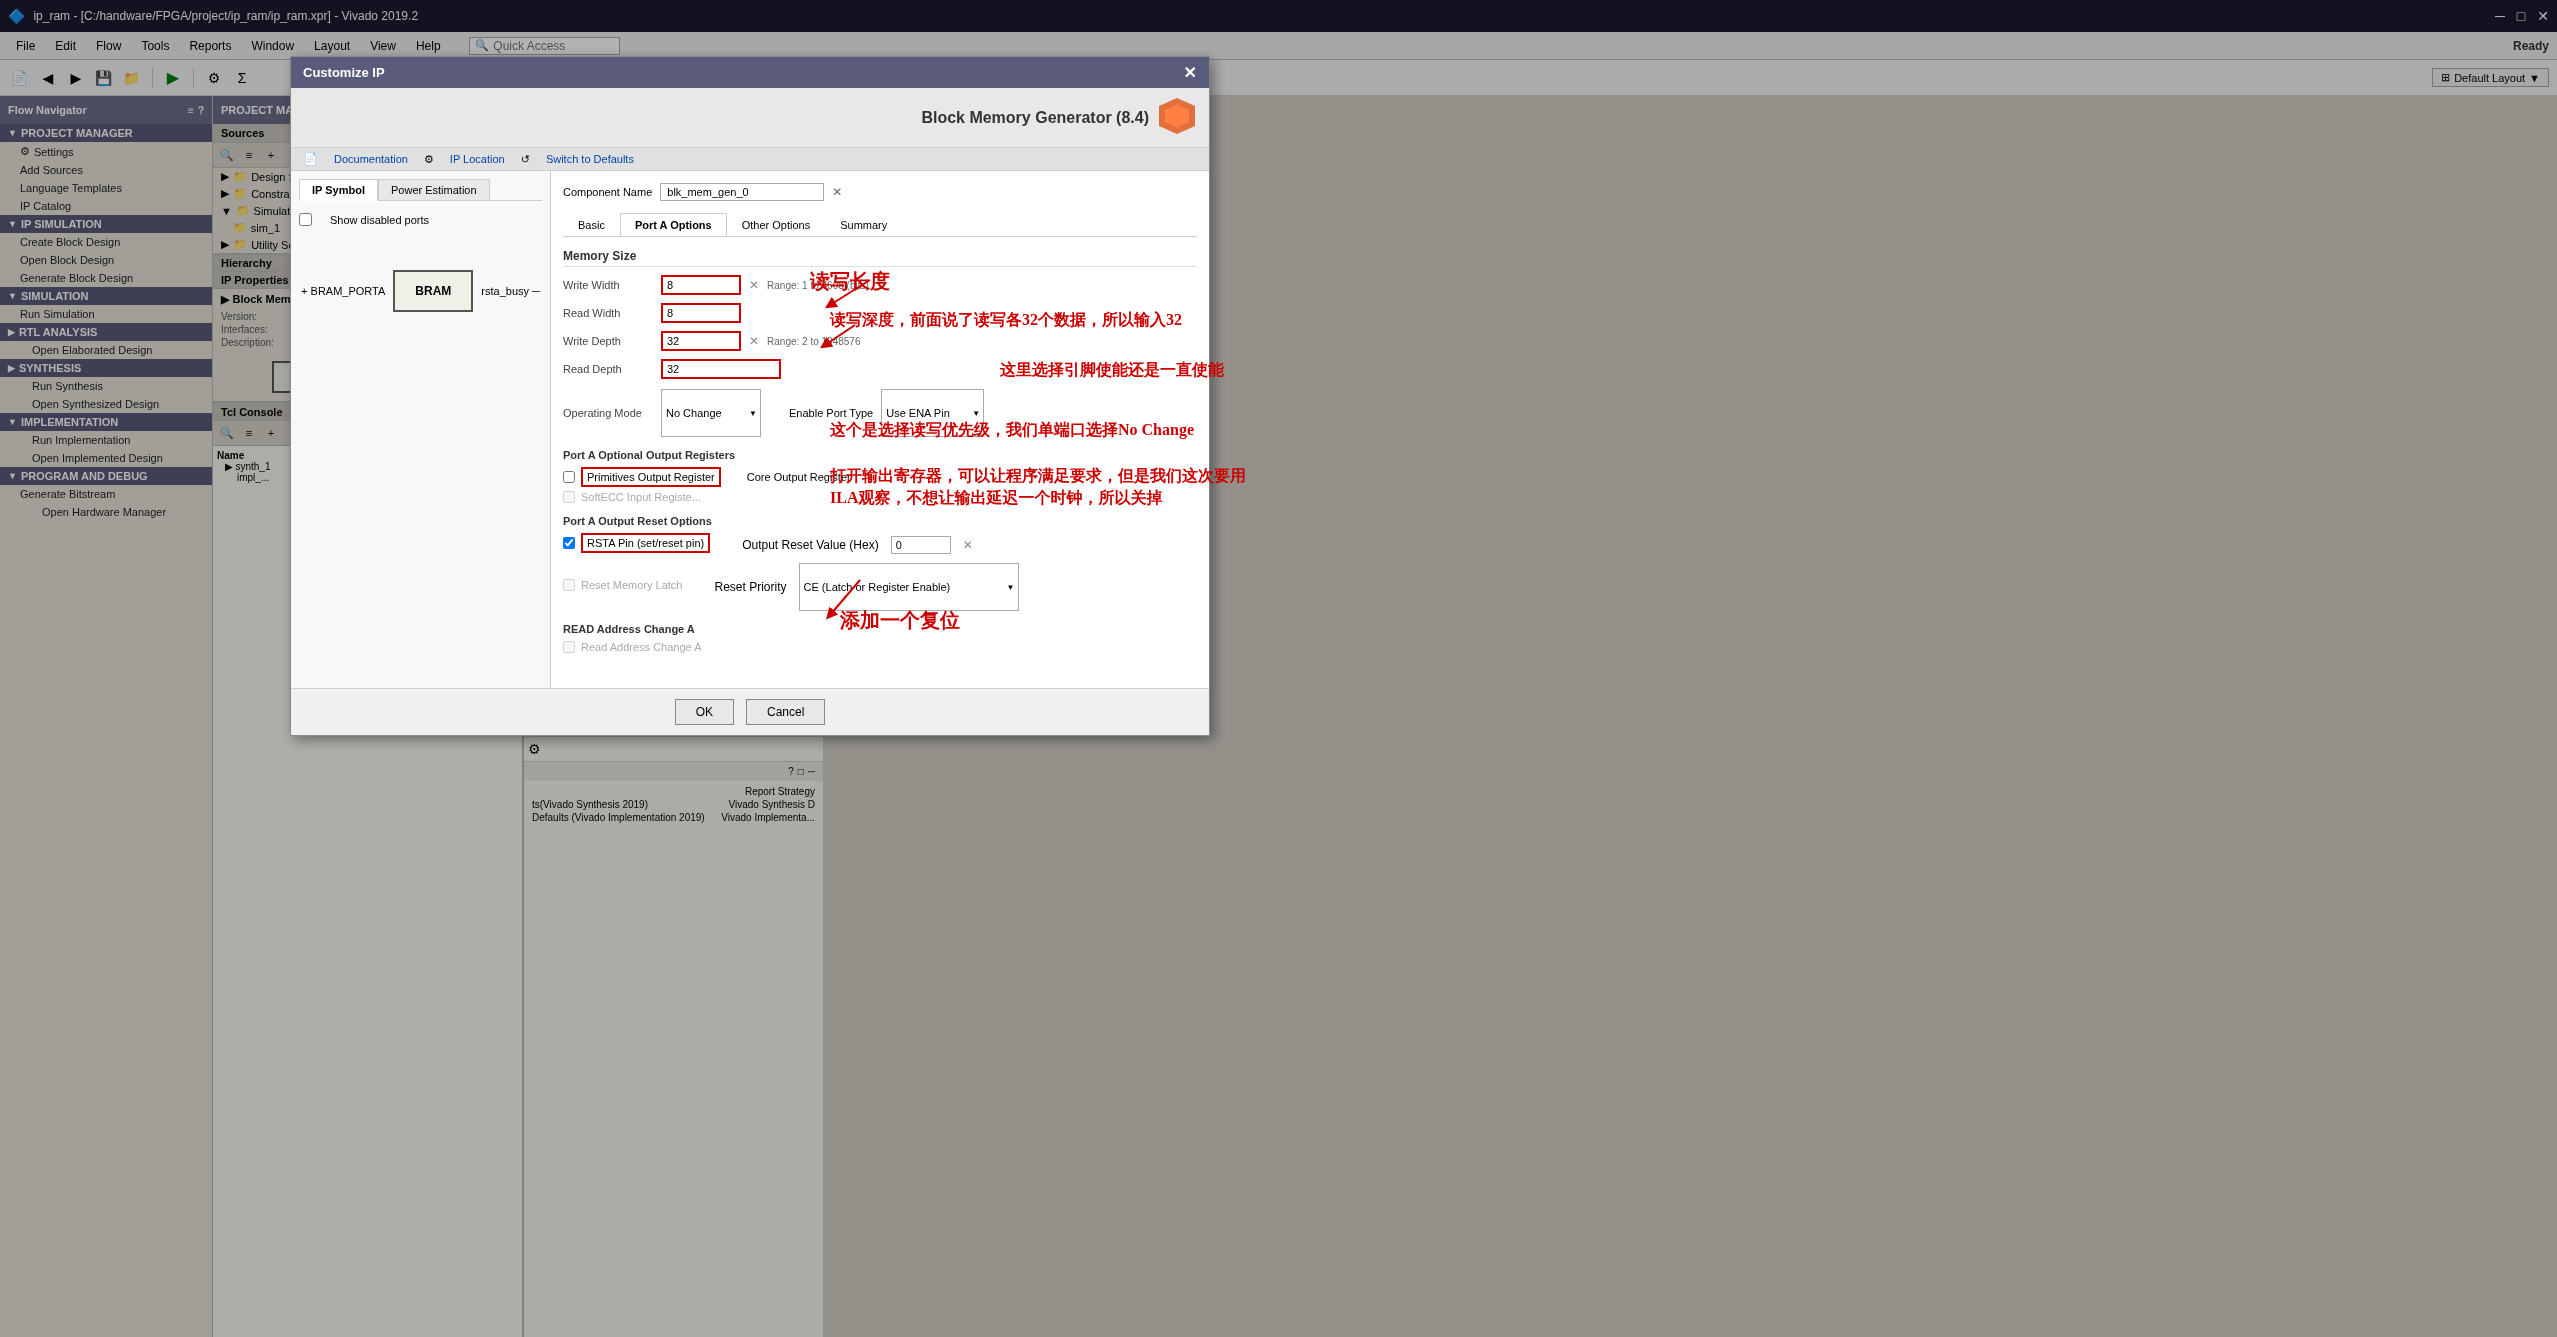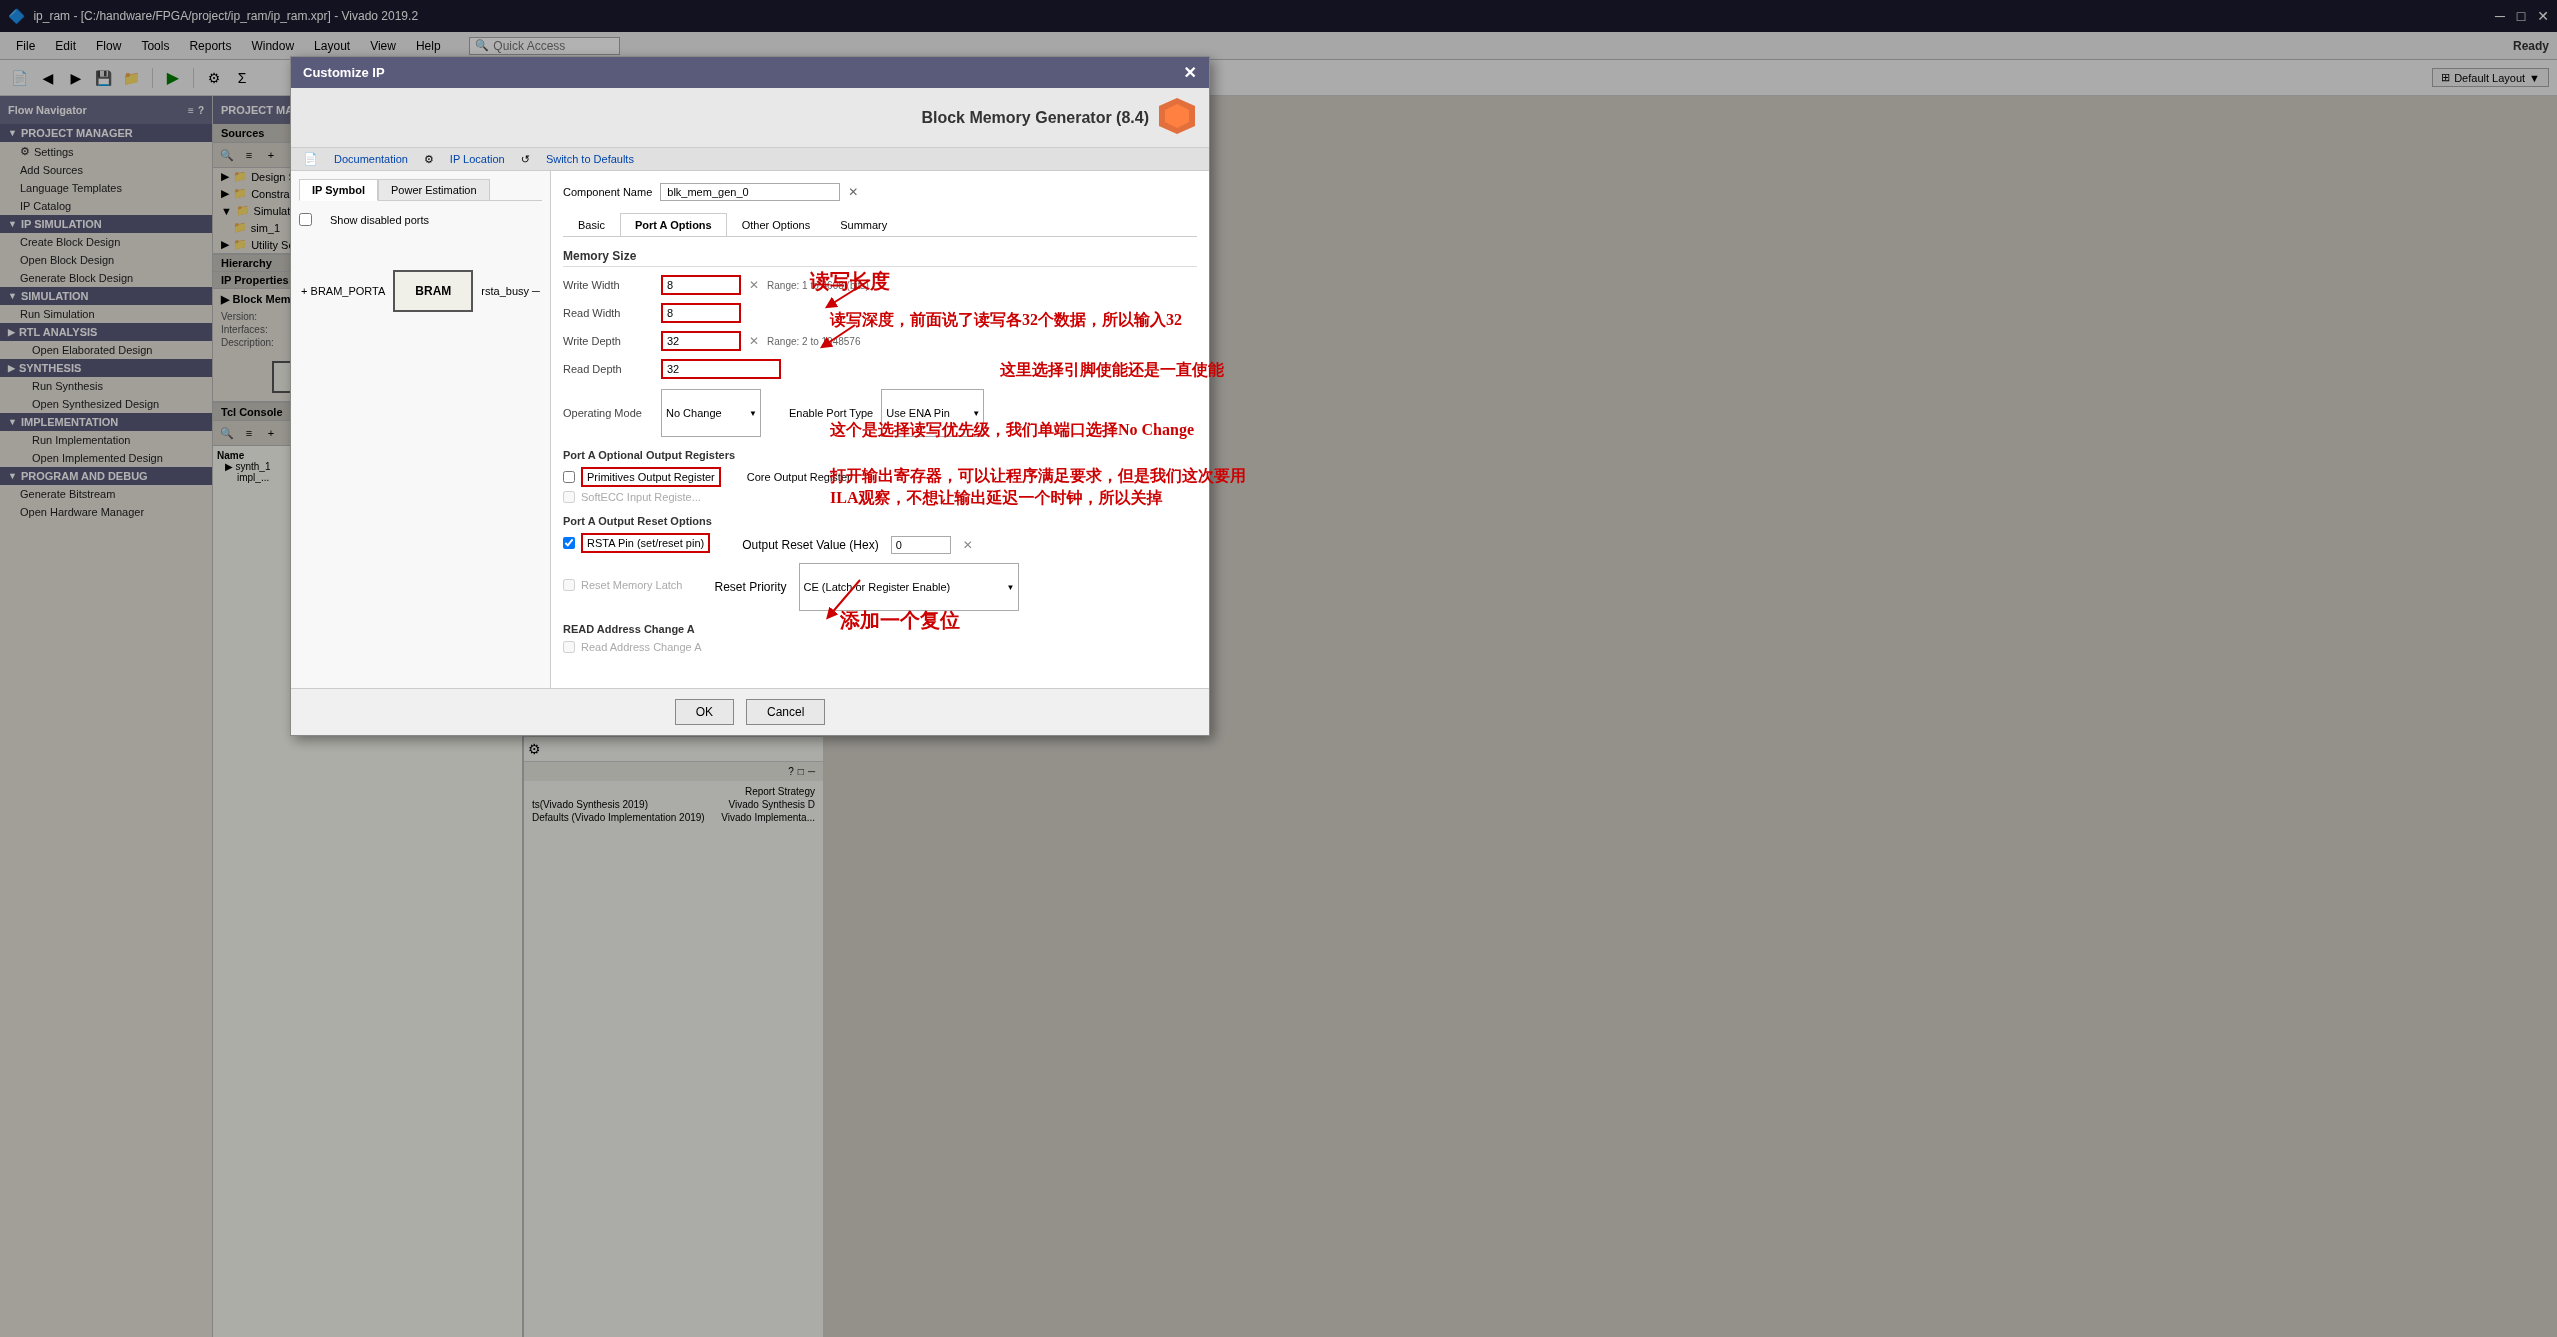--- a/index.html
+++ b/index.html
@@ -94,21 +94,21 @@
     .select-wrapper { position: relative; display: inline-block; }
     .select-wrapper::after { content: '▼'; font-size: 8px; position: absolute; right: 4px; top: 50%; transform: translateY(-50%); pointer-events: none; }
     .section-label { font-size: 11px; font-weight: bold; color: #333; margin: 10px 0 6px 0; }
     .checkbox-item { display: flex; align-items: center; gap: 6px; font-size: 11px; margin-bottom: 4px; }
     .checkbox-item input[type=checkbox] { width: 12px; height: 12px; }
     .checkbox-highlight { border: 2px solid #cc0000; padding: 2px 4px; }
     .modal-footer { padding: 10px 16px; display: flex; justify-content: center; gap: 12px; border-top: 1px solid #ccc; background: #f0f0f0; }
     .btn { padding: 5px 20px; font-size: 12px; border: 1px solid #888; cursor: pointer; background: #e8e8e8; }
     .btn-ok { background: #e8e8e8; }
     .comp-name-row { display: flex; align-items: center; gap: 8px; margin-bottom: 12px; font-size: 11px; }
-    .comp-name-input { border: 1px solid #aaa; padding: 2px 6px; font-size: 11px; width: 180px; }
+    .comp-name-input { border: 1px solid #aaa; padding: 2px 6px; font-size: 11px; width: 164px; }
     .comp-name-clear { cursor: pointer; font-size: 12px; color: #666; }
     .reset-input { border: 1px solid #aaa; padding: 2px 4px; font-size: 11px; width: 60px; }
 
     .disabled-text { color: #aaa; }
   </style>
 </head>
 <body>
 
 <div class="title-bar">
   <div class="title-bar-left">
@@ -225,21 +225,21 @@
       <div class="flow-item" style="padding-left:32px;">Run Implementation</div>
       <div class="flow-item" style="padding-left:32px;">Open Implemented Design</div>
     </div>
 
     <div class="flow-section">
       <div class="flow-section-title">
         <span class="arrow">▼</span>
         <span>PROGRAM AND DEBUG</span>
       </div>
       <div class="flow-item">Generate Bitstream</div>
-      <div class="flow-item" style="">Open Hardware Manager</div>
+      <div class="flow-item" style="margin-left:22px;">Open Hardware Manager</div>
     </div>
   </div>
 
   <div class="center-panel">
     <div class="center-header">
       <span>PROJECT MANAGER</span>
     </div>
 
     <div class="sources-panel">
       <div class="panel-title">

